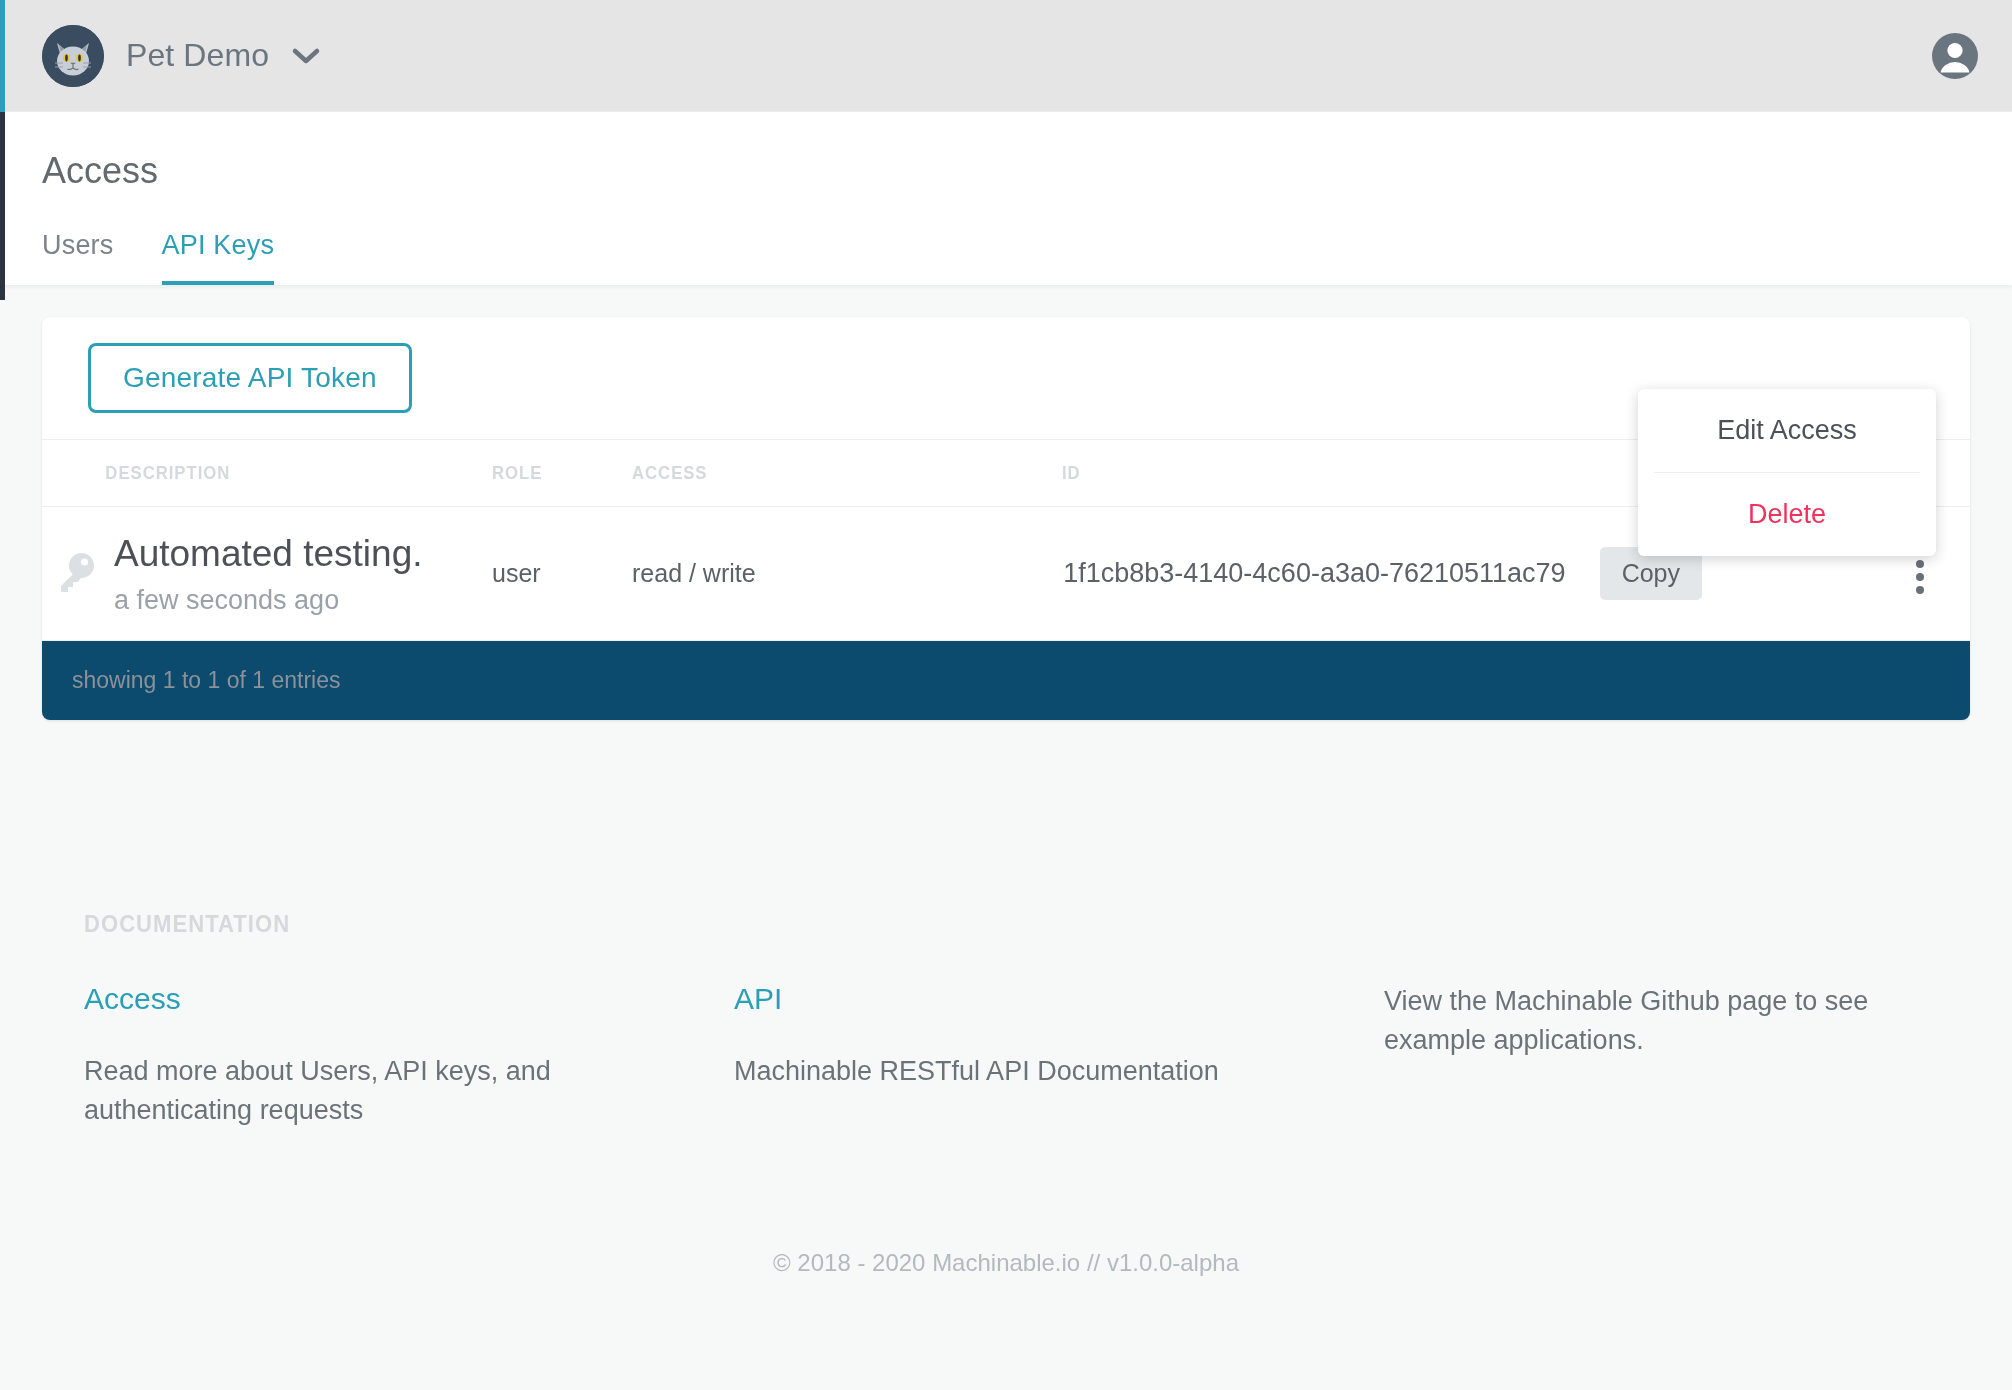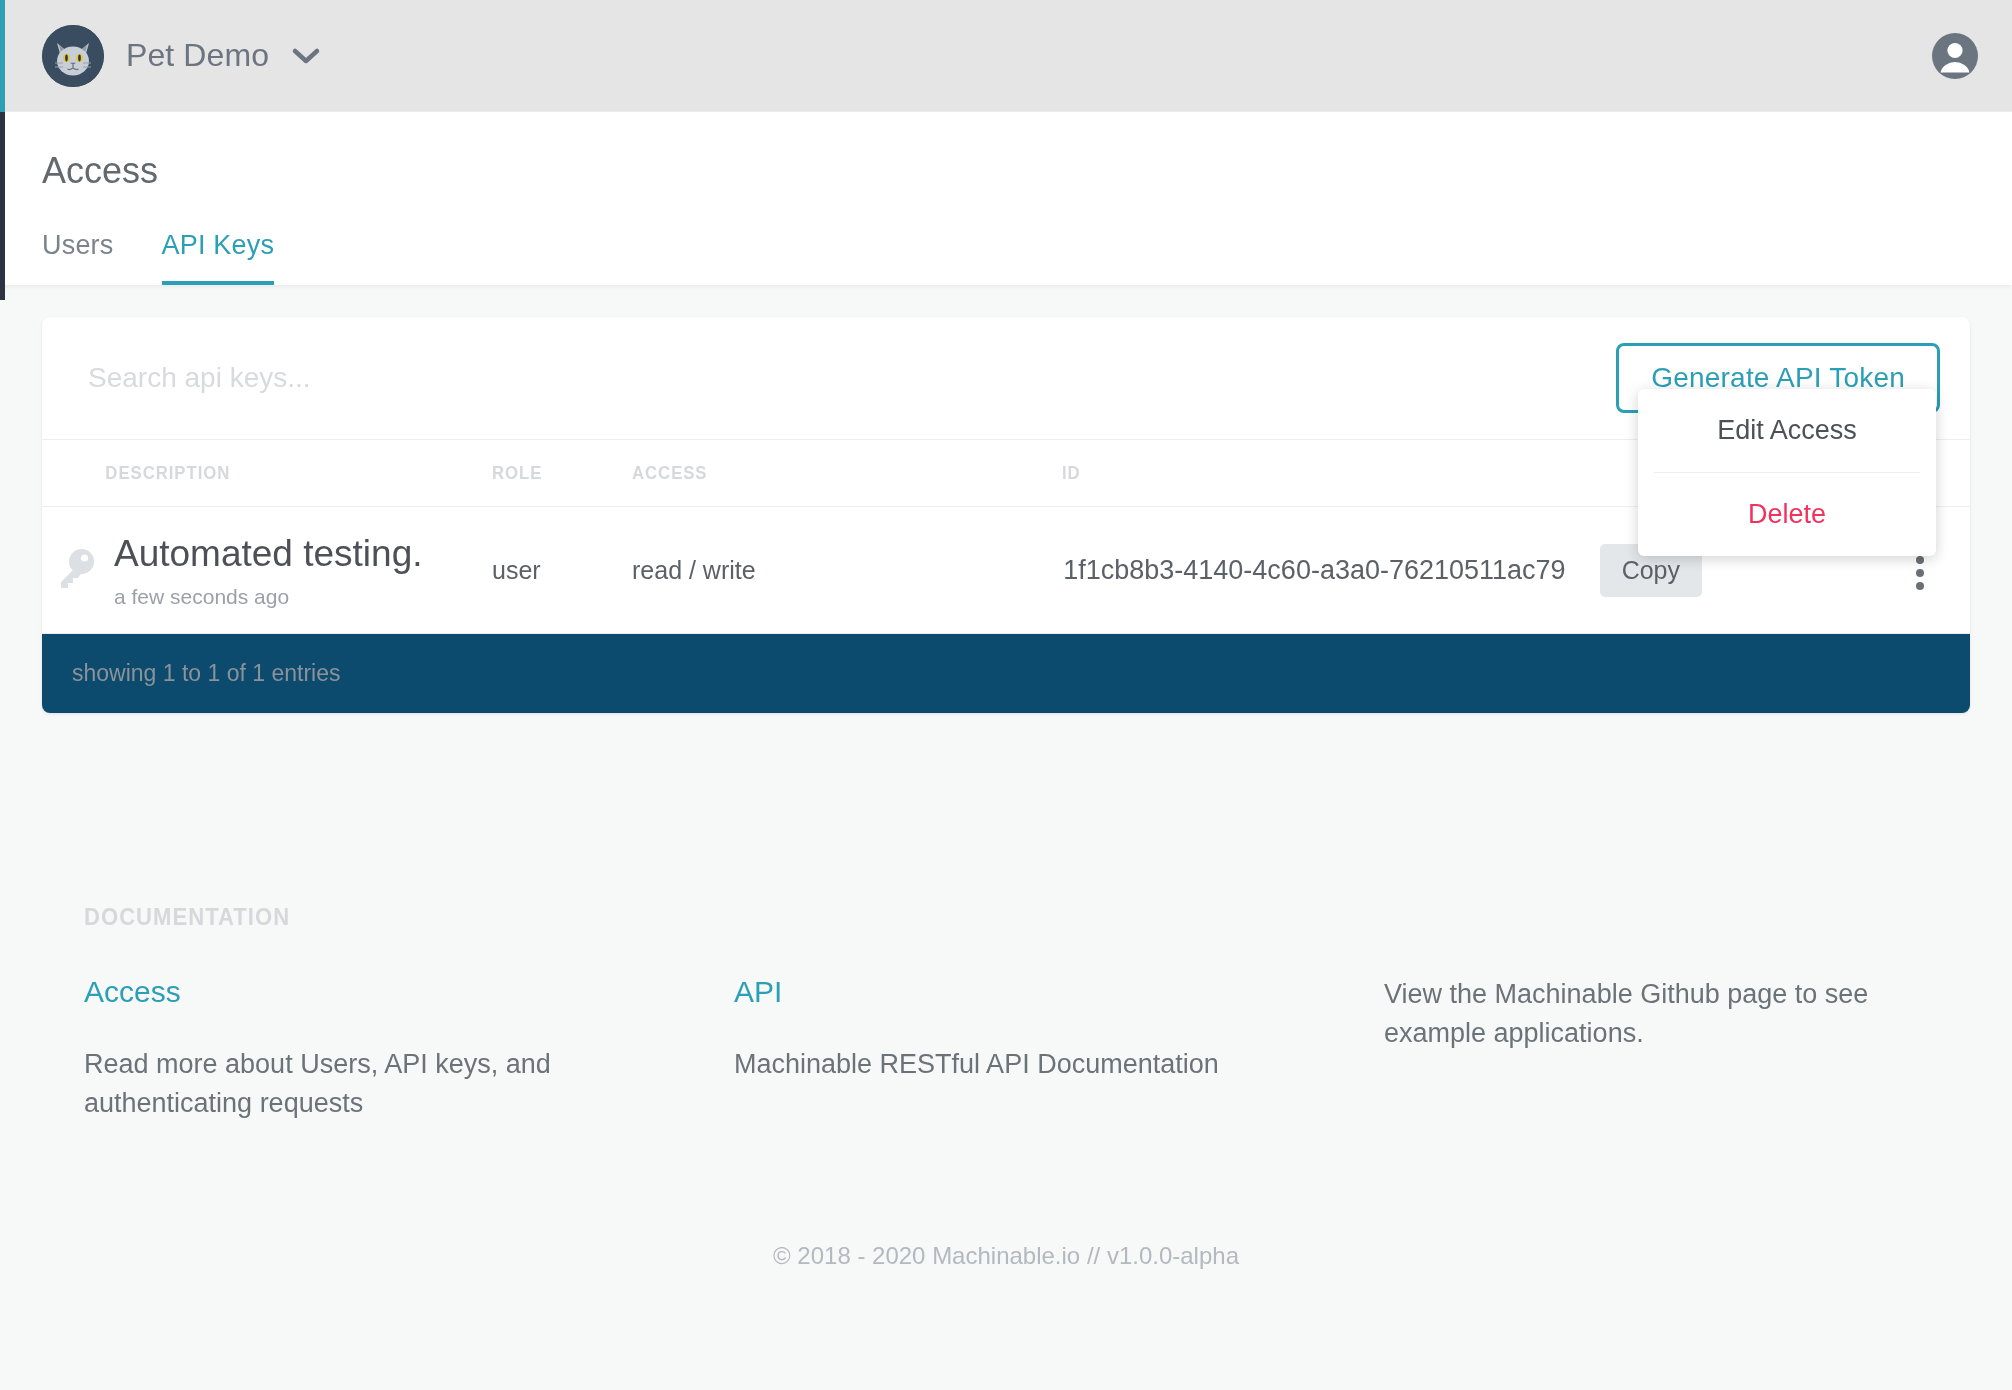--- a/index.html
+++ b/index.html
@@ -211,21 +211,21 @@
     left: 10px;
     top: 50%;
     transform: translateY(-50%);
   }
   .desc-main {
     font-size: 37px;
     color: #4d5157;
     line-height: 1.25;
   }
   .desc-sub {
-    font-size: 21px;
+    font-size: 27px;
     color: #9aa1a8;
     margin-top: 8px;
   }
   .role-cell, .access-cell {
     font-size: 25px;
     color: #5b6167;
   }
   .id-cell {
     font-size: 27px;
     color: #5b6167;
@@ -390,21 +390,20 @@
       <div class="tab">Users</div>
       <div class="tab active">API Keys</div>
     </div>
   </div>
 
   <div class="content">
 
     <div class="card">
 
       <div class="card-toolbar">
-        <input class="search-input" type="text" placeholder="Search api keys..." style="">
         <button class="btn-generate">Generate API Token</button>
       </div>
 
       <table class="keys">
         <thead>
           <tr>
             <th class="c-desc">DESCRIPTION</th>
             <th class="c-role">ROLE</th>
             <th class="c-acc">ACCESS</th>
             <th class="c-id">ID</th>

